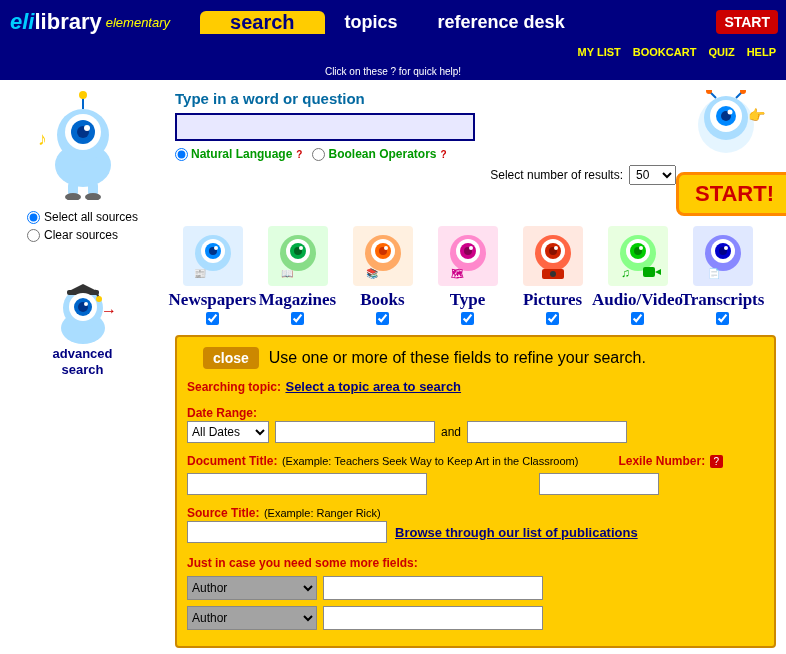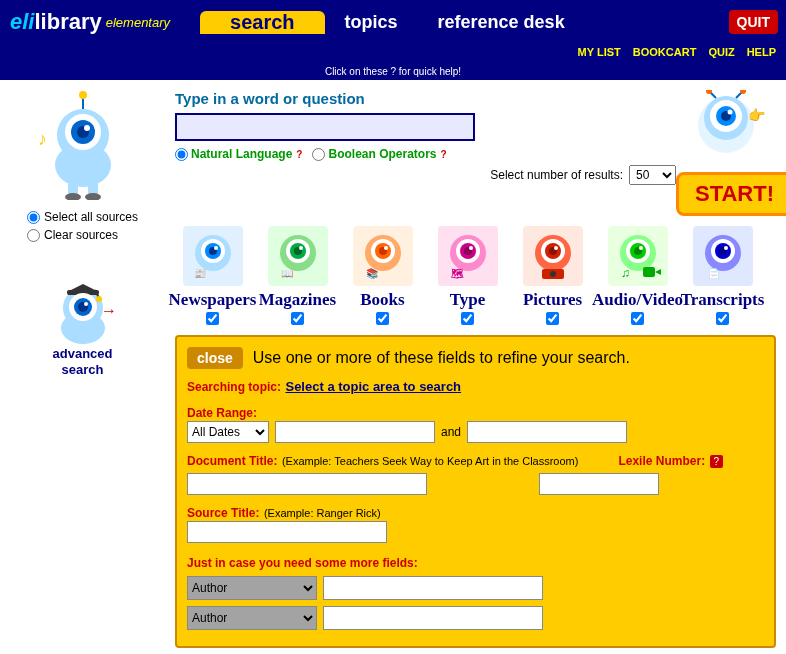--- a/index.html
+++ b/index.html
@@ -42,21 +42,21 @@
     .results-select { font-size: 12px; padding: 1px 2px; }
 
     
     .sources-area { clear: both; display: flex; gap: 10px; align-items: flex-start; flex-wrap: wrap; margin-top: 10px; }
     .source-item { display: flex; flex-direction: column; align-items: center; font-size: 12px; color: #000080; font-weight: bold; width: 75px; }
     .source-icon { width: 60px; height: 60px; margin-bottom: 4px; border-radius: 4px; display: flex; align-items: center; justify-content: center; font-size: 28px; }
     .source-check { margin-top: 2px; }
 
     
     .adv-panel { background: #ffcc00; border: 2px solid #cc8800; margin-top: 10px; padding: 10px; border-radius: 4px; }
-    .adv-panel-header { display: flex; align-items: center; gap: 10px; margin-bottom: 8px; }
+    .adv-panel-header { display: flex; align-items: center; gap: 10px; margin-bottom: 8px; margin-left: 16px; }
     .close-btn { background: #cc8800; color: #fff; font-weight: bold; font-size: 14px; padding: 3px 10px; border-radius: 4px; cursor: pointer; }
     .adv-row { margin-bottom: 8px; }
     .adv-label-text { font-size: 12px; color: #cc0000; font-weight: bold; }
     .adv-link { color: #000080; font-weight: bold; text-decoration: underline; font-size: 13px; }
     .adv-input { height: 22px; border: 1px solid #888; padding: 2px 4px; font-size: 12px; }
     .adv-input-med { width: 160px; }
     .adv-select { height: 22px; font-size: 12px; background: #fff; border: 1px solid #888; }
     .date-row { display: flex; align-items: center; gap: 6px; }
     .lexile-row { display: flex; align-items: center; gap: 6px; margin-top: 4px; }
     .lexile-label { font-size: 12px; color: #cc0000; font-weight: bold; }
@@ -108,21 +108,21 @@
   <div class="search-tab">
     <span>search</span>
   </div>
   <div class="topics-tab">
     <span>topics</span>
   </div>
   <div class="ref-desk-tab">
     <span>reference desk</span>
   </div>
   <div class="spacer"></div>
-  <div class="quit-btn">QUIT</div>
+  <div class="quit-btn">START</div>
 </div>
 
 <div class="sub-bar">
   <div class="click-help-text"></div>
   <div class="sub-bar-links">
     <span>MY LIST</span>
     <span>BOOKCART</span>
     <span>QUIZ</span>
     <span>HELP</span>
   </div>
@@ -409,20 +409,21 @@
         </div>
       </div>
 
       <div class="adv-row">
         <div>
           <span class="adv-label-text">Source Title:</span>
           <span style="font-size:11px; color:#000;">(Example: Ranger Rick)</span>
         </div>
         <div style="display:flex; align-items:center; gap:8px;">
           <input class="adv-input" style="width: 200px;" type="text">
+          <a class="adv-link" href="#" style="font-size:13px;">Browse through our list of publications</a>
         </div>
       </div>
 
       <div class="more-fields">Just in case you need some more fields:</div>
 
       <div class="author-row">
         <select class="author-select">
           <option>Author</option>
           <option>Subject</option>
           <option>Title</option>

